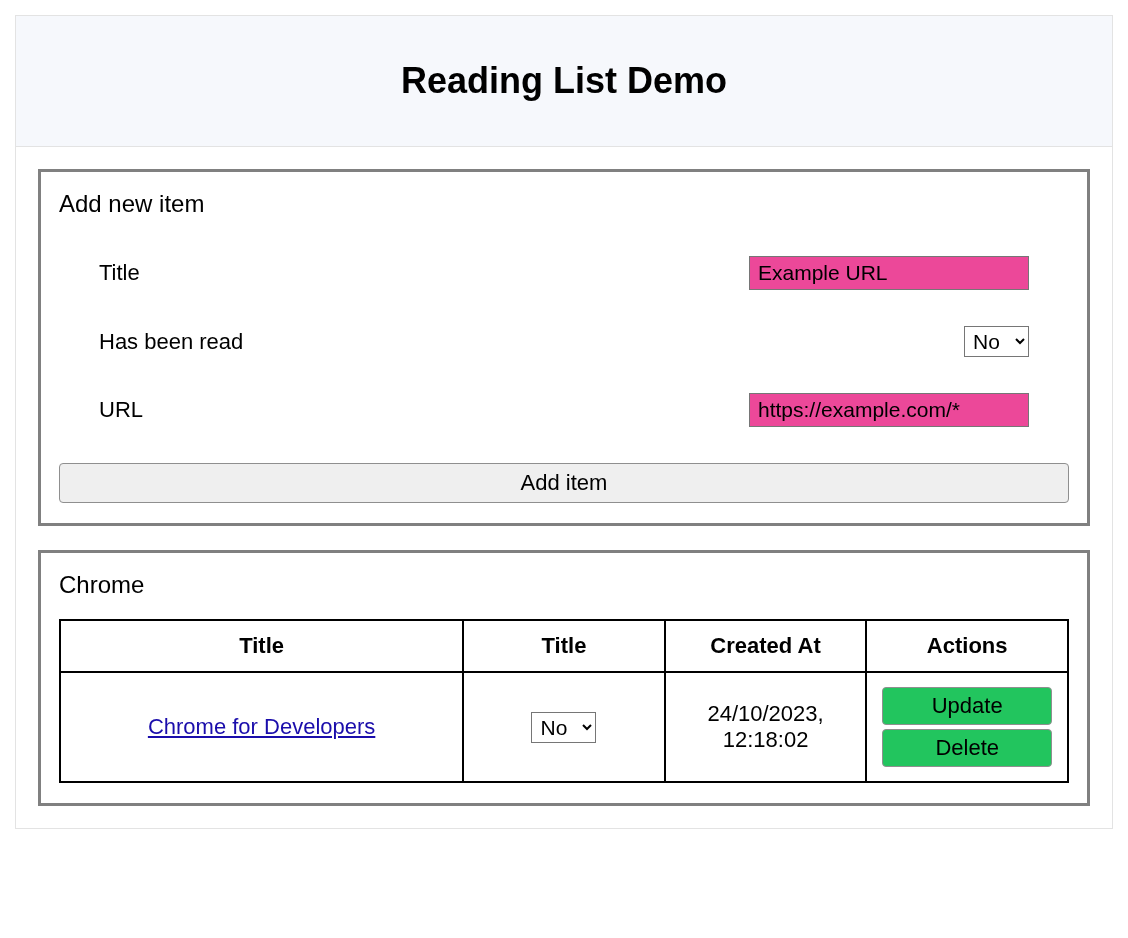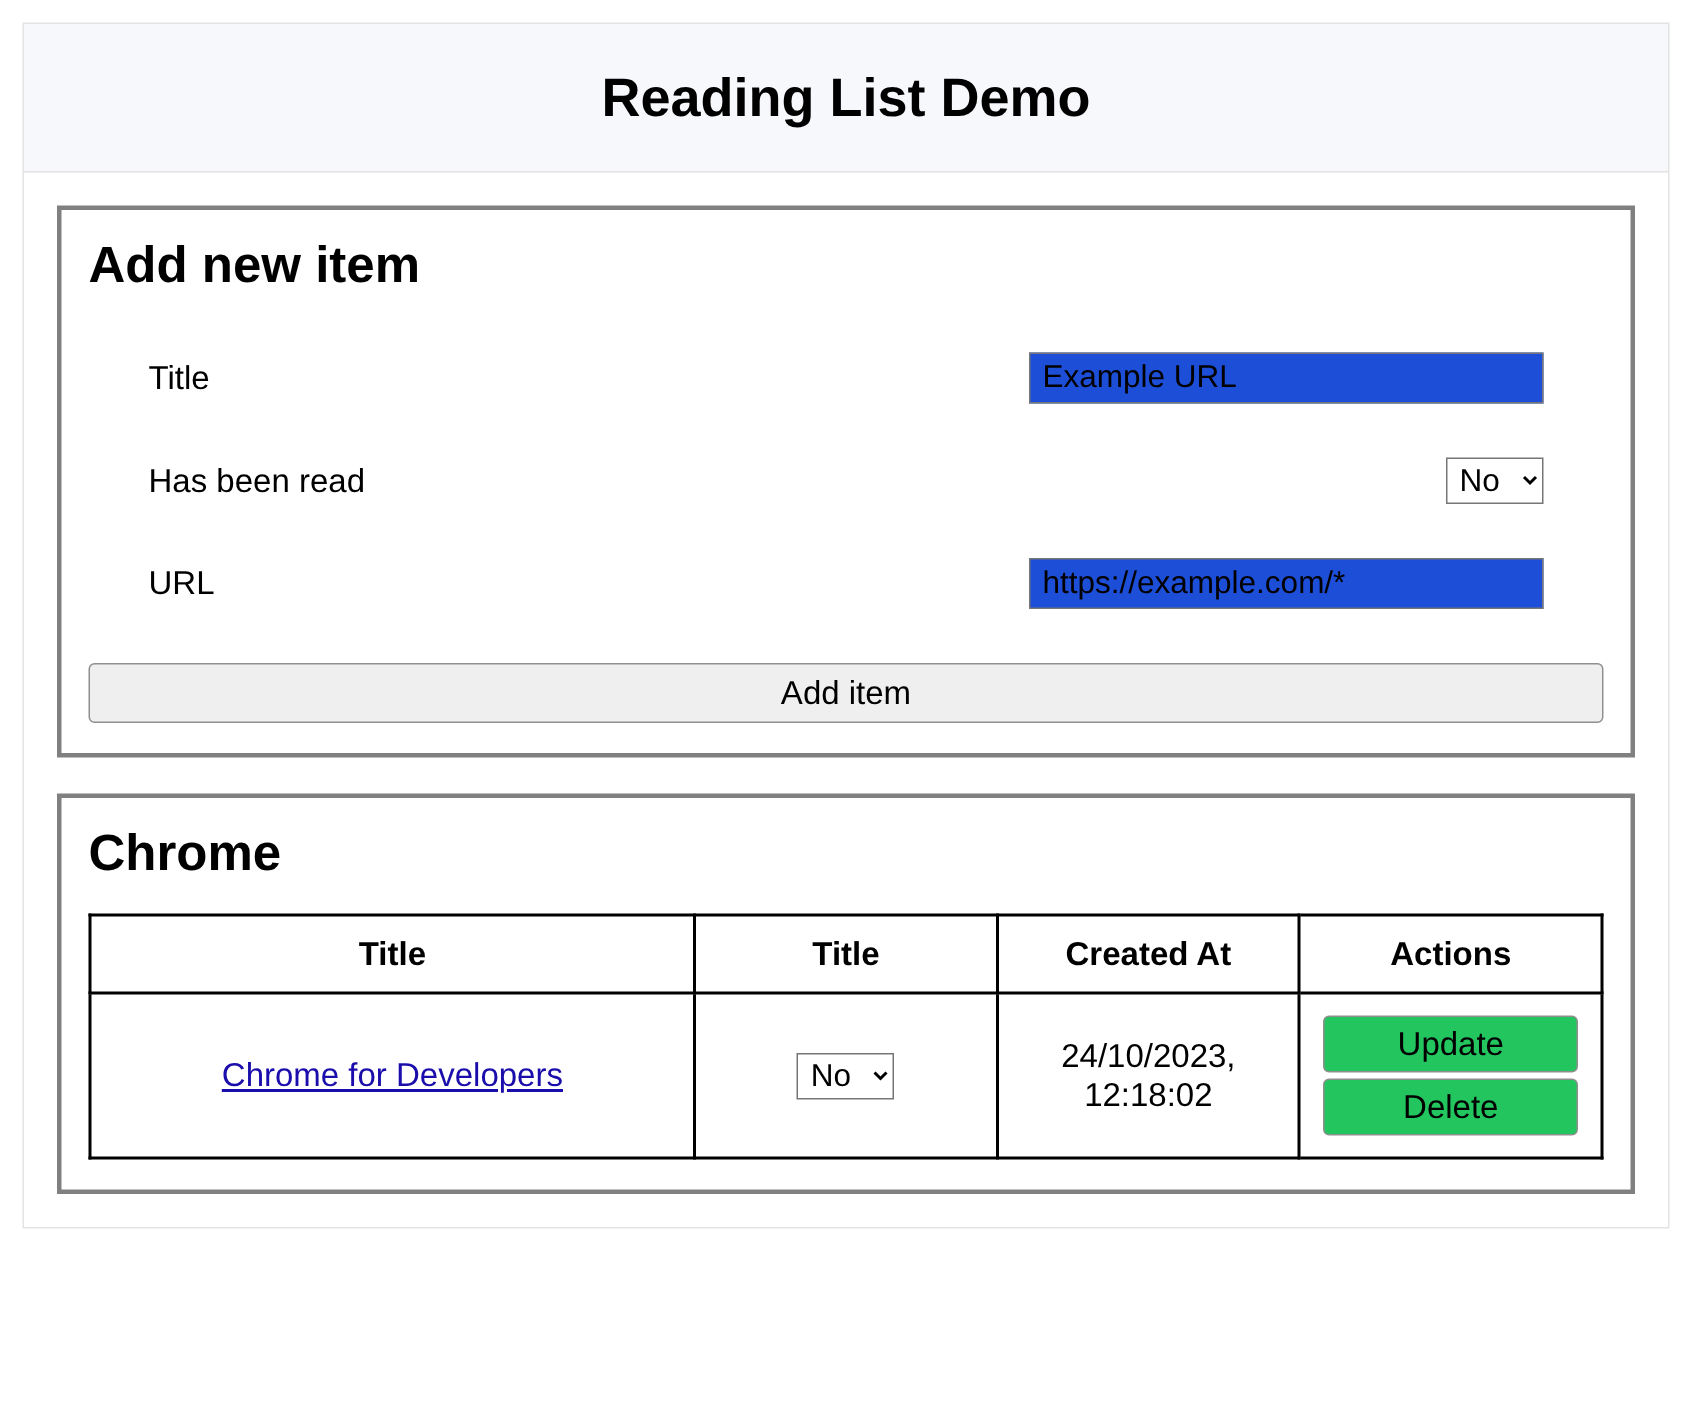--- a/index.html
+++ b/index.html
@@ -16,57 +16,57 @@
       border: 1px solid #e3e3e3;
       background: #fff;
     }
     .header {
       background: #f6f8fc;
       padding: 28px 20px;
       text-align: center;
       border-bottom: 1px solid #e3e3e3;
     }
     .header h1 {
-      margin: 0;
+      margin: 16px;
       font-size: 36px;
       font-weight: 700;
     }
     .content-wrap {
       padding: 22px;
     }
     .panel {
       border: 3px solid #808080;
       background: #fff;
       padding: 18px 18px 20px 18px;
       margin-bottom: 24px;
     }
     .panel:last-child {
       margin-bottom: 0;
     }
     .panel h2 {
       margin: 0 0 20px 0;
-      font-size: 34px;
-      font-weight: 700;
+      font-size: 24px;
+      font-weight: 400;
     }
     .form-row {
       display: flex;
       justify-content: space-between;
       align-items: center;
       padding: 18px 40px 18px 40px;
     }
     .form-row label {
       font-size: 22px;
     }
     input[type="text"] {
       font-family: inherit;
       font-size: 21px;
       padding: 4px 8px;
-      width: 343px;
+      width: 280px;
       border: 1px solid #767676;
-      background: #1d4ed8;
+      background: #ec4899;
     }
     select {
       font-family: inherit;
       font-size: 21px;
       padding: 2px 4px;
       border: 1px solid #767676;
       background: #fff;
     }
     .add-button {
       width: 100%;

